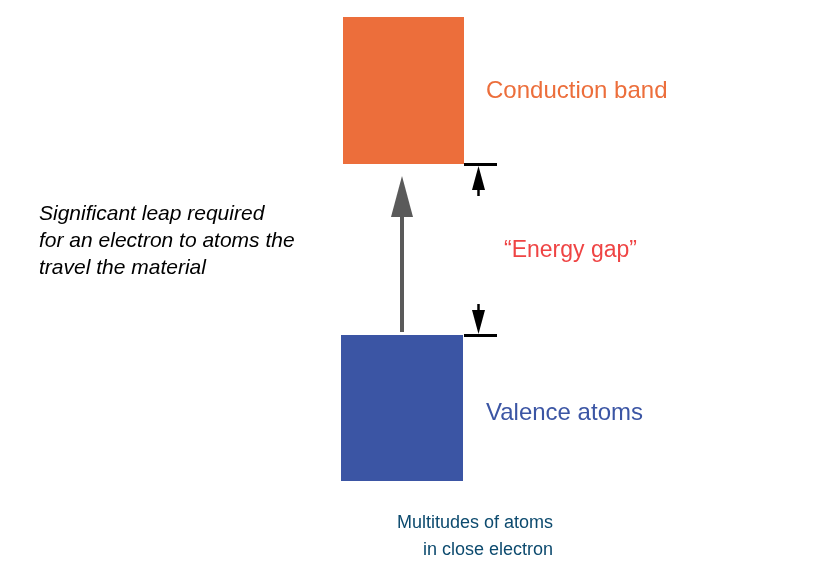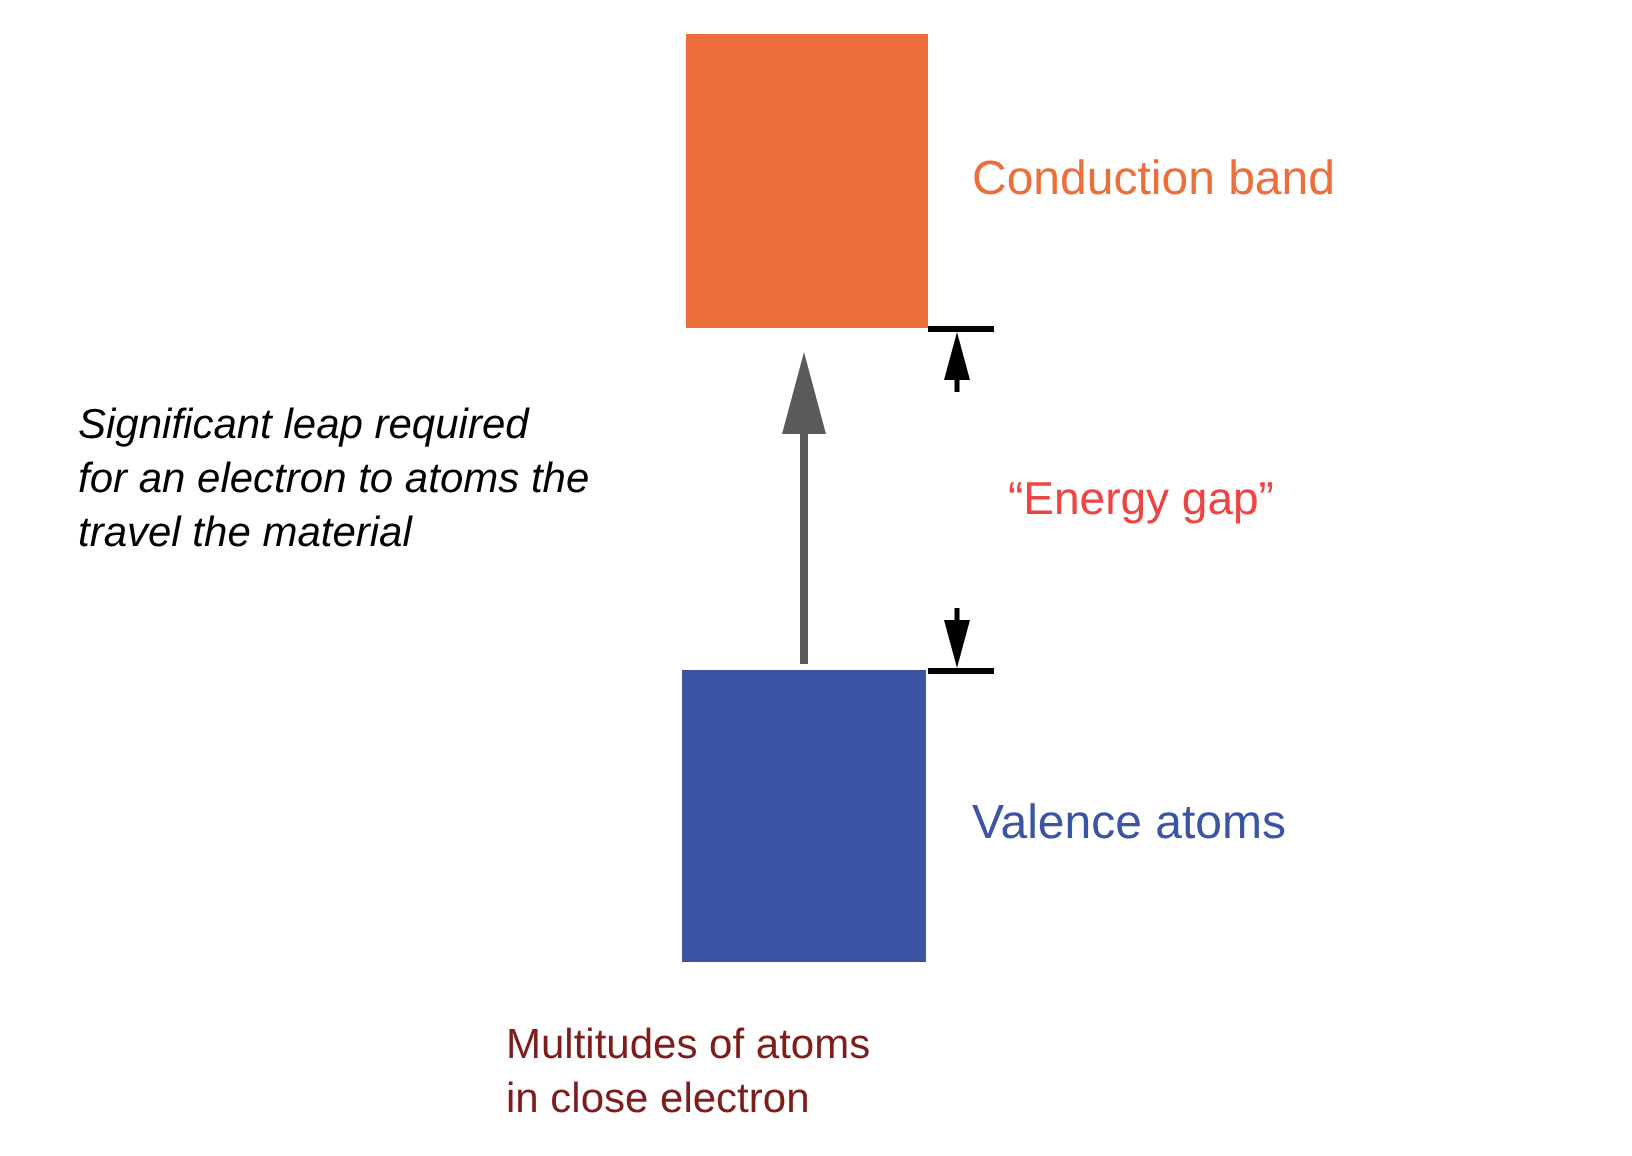--- a/index.html
+++ b/index.html
@@ -84,24 +84,24 @@
   #explanation-text .line {
     display: block;
     white-space: nowrap;
   }
 
   #caption-text {
     position: absolute;
     left: 253px;
     top: 505px;
     width: 300px;
-    text-align: left;
-    font-size: 21px;
+    text-align: right;
+    font-size: 18px;
     line-height: 27px;
-    color: #7f1d1d;
+    color: #0c4a6e;
   }
   #caption-text .line {
     display: block;
   }
 
   
   #arrow-layer {
     position: absolute;
     left: 0;
     top: 0;

